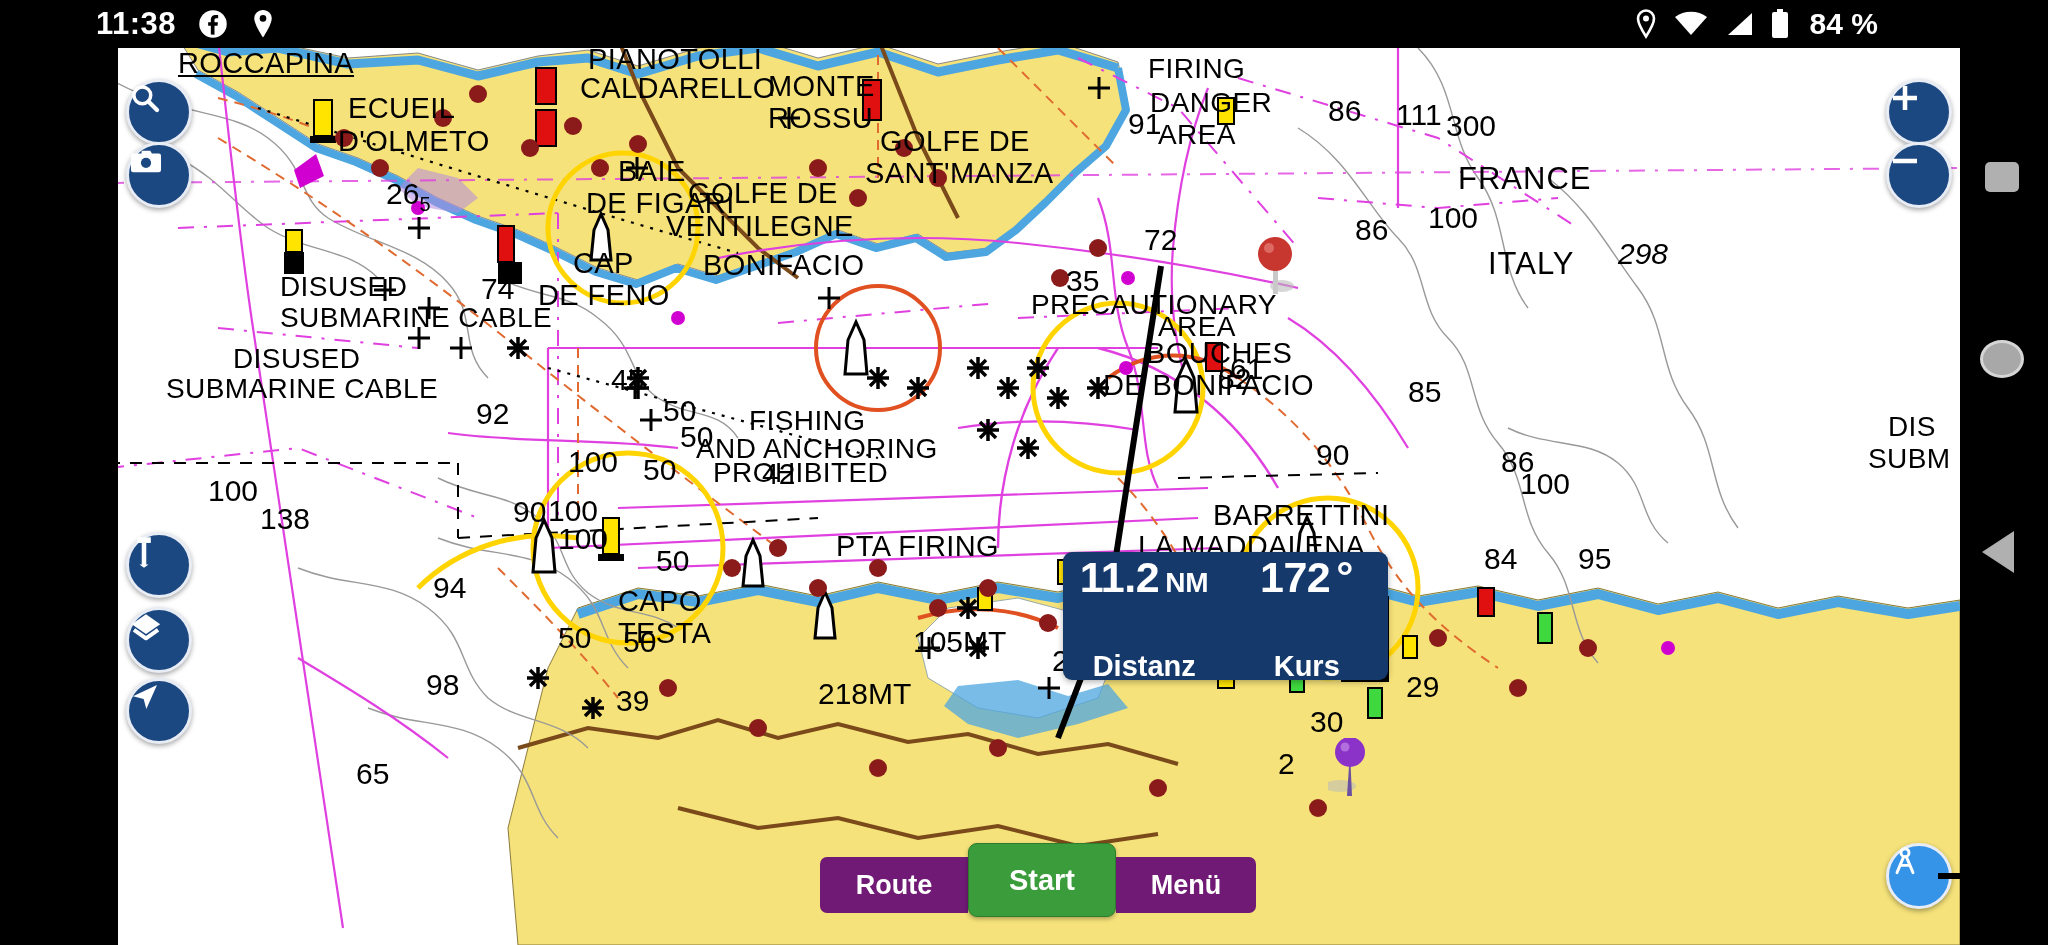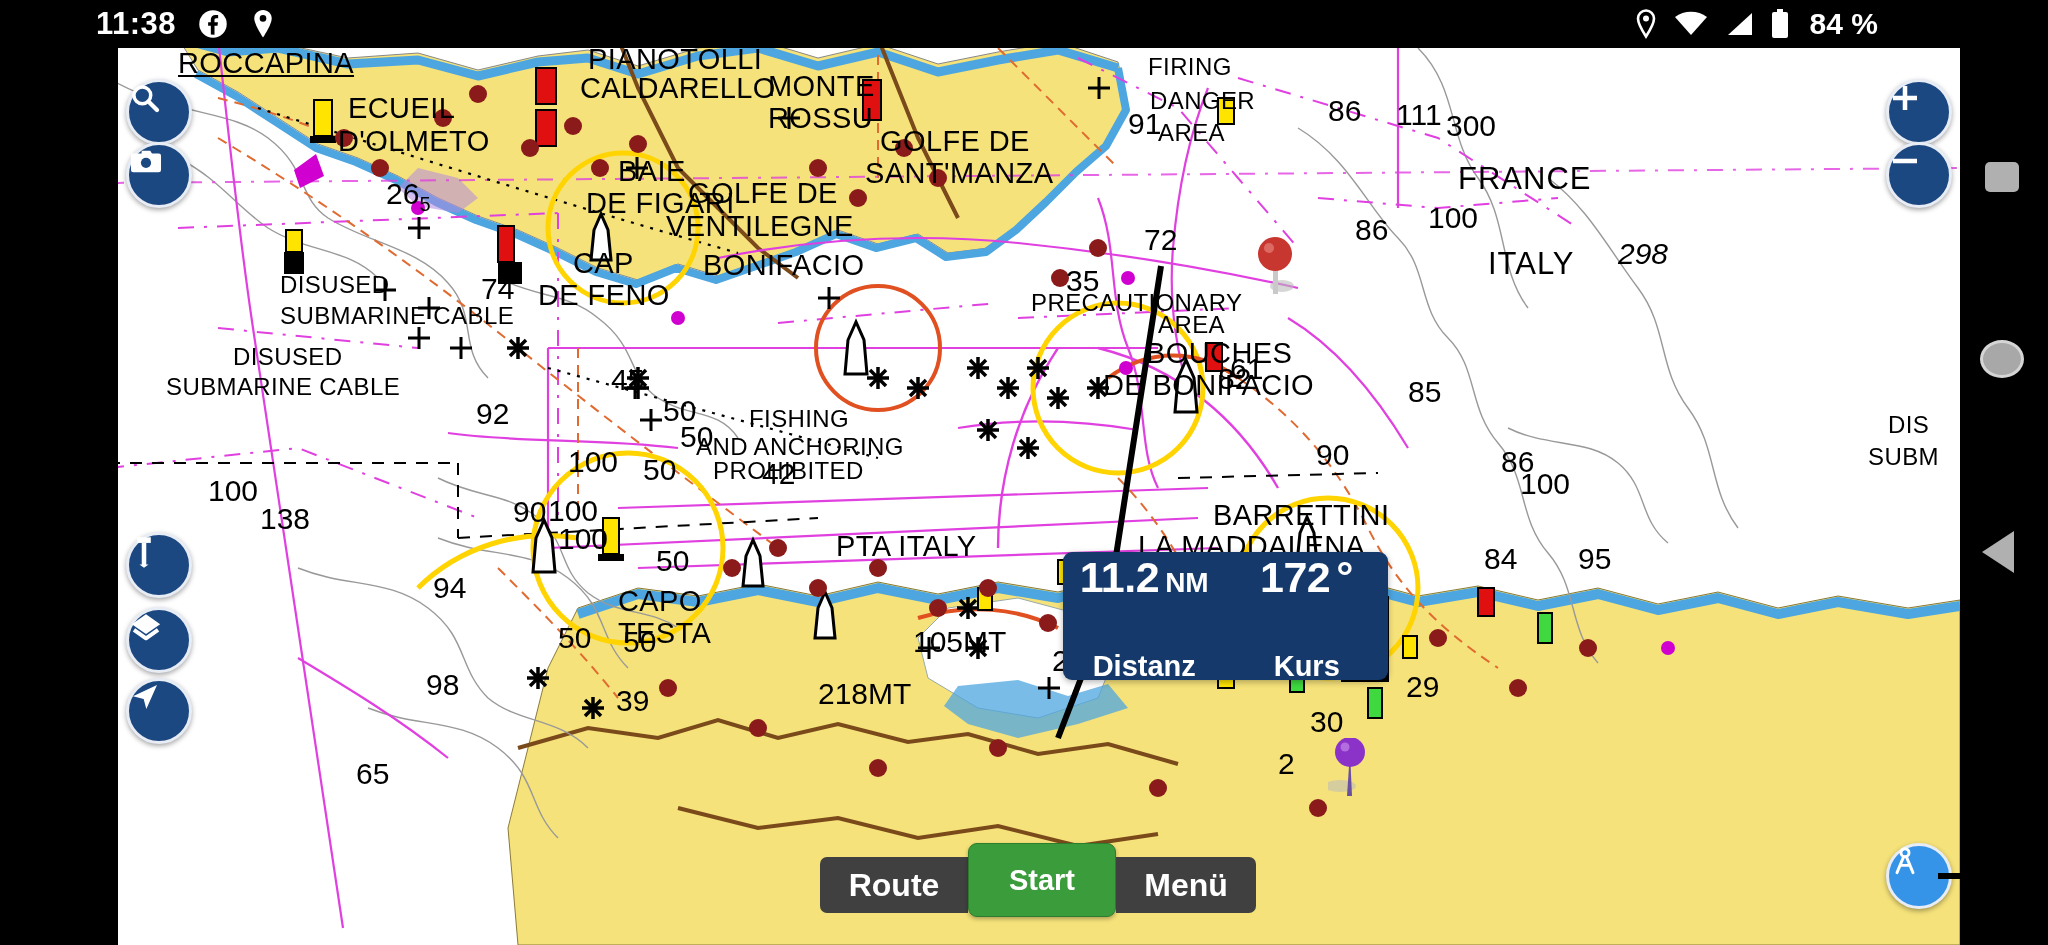--- a/index.html
+++ b/index.html
@@ -55,21 +55,21 @@
     background: #ffffff; overflow: hidden;
   }
   #map svg { position: absolute; left: 0; top: 0; }
 
   .lbl {
     position: absolute; color: #000; white-space: pre; line-height: 1.05;
     font-family: "Liberation Sans", sans-serif;
     text-align: center;
   }
   .place { font-size: 29px; letter-spacing: .4px; }
-  .area  { font-size: 24px; letter-spacing: .4px; }
+  .area  { font-size: 28px; letter-spacing: .4px; }
   .depth { font-size: 30px; }
   .country { font-size: 31px; letter-spacing: 1px; }
 
   
   .fab {
     position: absolute; border-radius: 50%;
     background: #1c4882; border: 3px solid #e8edf5;
     display: flex; align-items: center; justify-content: center;
     box-shadow: 0 2px 5px rgba(0,0,0,.35);
   }
@@ -91,21 +91,21 @@
   .ip-deg { font-size: 43px; font-weight: 700; }
   .ip-cap { font-size: 29px; font-weight: 700; margin-top: 4px; }
 
   
   #bottombar {
     position: absolute; left: 820px; top: 857px;
     width: 436px; height: 56px;
     display: flex; align-items: flex-start;
   }
   .bb-btn {
-    background: #404040; color: #fff; font-size: 32px; font-weight: 700;
+    background: #701a75; color: #fff; font-size: 27px; font-weight: 700;
     display: flex; align-items: center; justify-content: center;
     height: 56px; border: none;
     font-family: "Liberation Sans", sans-serif;
   }
   #bb-route { width: 148px; border-radius: 7px 0 0 7px; }
   #bb-menu  { width: 140px; border-radius: 0 7px 7px 0; }
   #bb-start {
     width: 148px; height: 74px; margin-top: -14px;
     background: #3a9c3a; border-radius: 9px;
     color: #fff; font-size: 29px; font-weight: 700;
@@ -460,21 +460,21 @@
         <div class="lbl place" style="left: 468px; top: 140px;">DE FIGARI</div>
         <div class="lbl place" style="left: 570px; top: 130px;">GOLFE DE</div>
         <div class="lbl place" style="left: 548px; top: 163px;">VENTILEGNE</div>
         <div class="lbl place" style="left: 585px; top: 202px;">BONIFACIO</div>
         <div class="lbl place" style="left: 455px; top: 200px;">CAP</div>
         <div class="lbl place" style="left: 420px; top: 232px;">DE FENO</div>
         <div class="lbl place" style="left: 1028px; top: 290px;">BOUCHES</div>
         <div class="lbl place" style="left: 985px; top: 322px;">DE BONIFACIO</div>
         <div class="lbl place" style="left: 1095px; top: 452px;">BARRETTINI</div>
         <div class="lbl place" style="left: 1020px; top: 483px;">LA MADDALENA</div>
-        <div class="lbl place" style="left: 718px; top: 483px;">PTA ITALY</div>
+        <div class="lbl place" style="left: 718px; top: 483px;">PTA FIRING</div>
         <div class="lbl place" style="left: 500px; top: 538px;">CAPO</div>
         <div class="lbl place" style="left: 500px; top: 570px;">TESTA</div>
         <div class="lbl place" style="left: 1010px; top: 565px;">SPARGI</div>
         <div class="lbl place country" style="left: 1340px; top: 115px;">FRANCE</div>
         <div class="lbl place country" style="left: 1370px; top: 200px;">ITALY</div>
         <div class="lbl area" style="left: 162px; top: 224px;">DISUSED</div>
         <div class="lbl area" style="left: 162px; top: 255px;">SUBMARINE CABLE</div>
         <div class="lbl area" style="left: 115px; top: 296px;">DISUSED</div>
         <div class="lbl area" style="left: 48px; top: 326px;">SUBMARINE CABLE</div>
         <div class="lbl area" style="left: 1030px; top: 6px;">FIRING</div>

